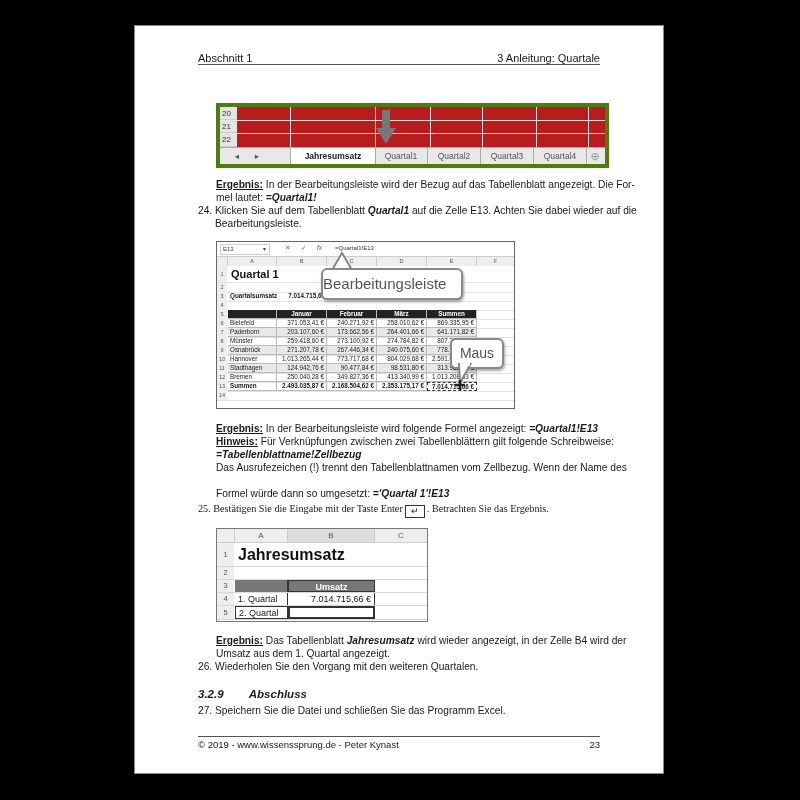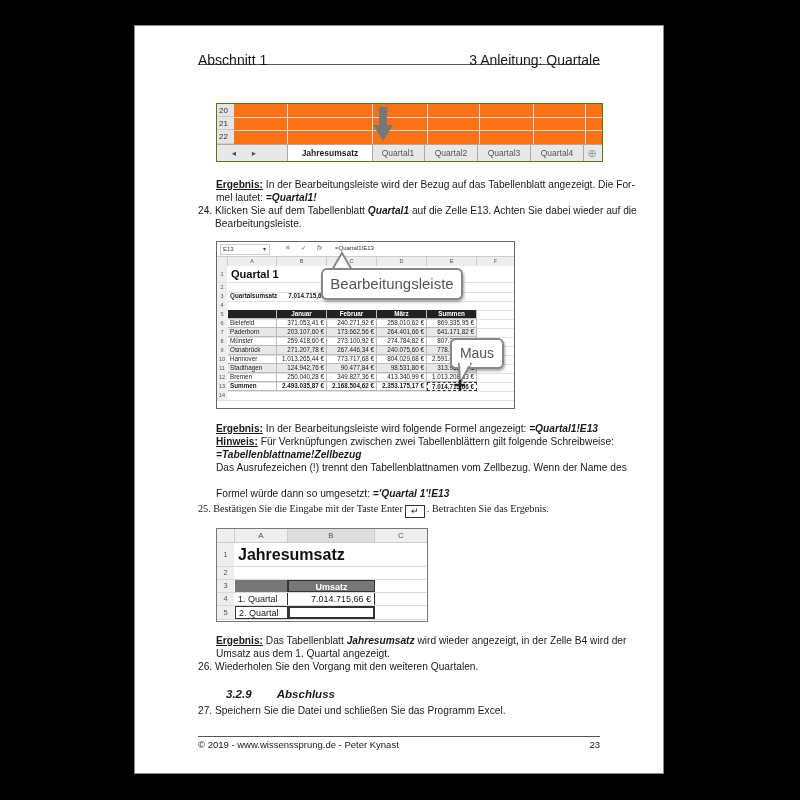--- a/index.html
+++ b/index.html
@@ -1,28 +1,28 @@
 <!DOCTYPE html>
 <html><head>
 <meta charset="utf-8">
 <style>
   html, body { margin:0; padding:0; }
   body { width:800px; height:800px; background:#000; position:relative; overflow:hidden;
          font-family:"Liberation Sans", sans-serif; color:#1a1a1a; }
   .page { position:absolute; left:134px; top:25px; width:530px; height:749px; background:#fff;
           border:1px solid #888; box-sizing:border-box; }
   .abs { position:absolute; }
-  .hdr { left:63px; top:26px; width:402px; font-size:14px; border-bottom:1px solid #555; height:12px; }
+  .hdr { left:63px; top:26px; width:402px; font-size:11px; border-bottom:1px solid #555; height:12px; }
   .hdr .r { position:absolute; right:0; top:0; }
   .txt { font-size:10.2px; line-height:13px; white-space:nowrap; }
   .b { font-weight:bold; }
   .bi { font-weight:bold; font-style:italic; }
   .u { font-weight:bold; text-decoration:underline; }
   
-  .shot1 { left:81px; top:77px; width:385px; height:57px; border:1px solid #4d7c0f; background:#f97316; overflow:hidden; }
+  .shot1 { left:81px; top:77px; width:385px; height:57px; border:4px solid #4d7c0f; background:#b91c1c; overflow:hidden; }
   .rowlbl { position:absolute; left:0; width:17px; font-size:8px; background:#e4e4e4; padding-left:2px; box-sizing:border-box;
             height:13px; line-height:13px; border-bottom:1px solid #ccc; color:#333;}
   .gridline-v { position:absolute; top:0; width:1px; height:40px; background:#ddd; }
   .gridline-h { position:absolute; left:17px; right:0; height:1px; background:#ddd; }
   .tabbar { position:absolute; left:0; right:0; top:40px; height:17px; background:#e8e8e8; border-top:1px solid #aaa; }
   .tab { position:absolute; top:0; height:16px; line-height:16px; font-size:8.5px; color:#555; text-align:center; border-right:1px solid #aaa; }
   .tab.active { background:#fff; font-weight:bold; color:#222; border-bottom:2px solid #fff;}
   .arrow-down { position:absolute; }
   
   .shot2 { left:81px; top:215px; width:297px; height:166px; border:1px solid #666; background:#fff; overflow:hidden; font-size:6.3px; }
@@ -206,21 +206,21 @@
         <span class="c d r" style="left:210px;width:50px;border:1px dashed #333">7.014.715,66 €</span>
       </div>
       <div class="srow" style="top:125px">
           <span class="rn">14</span>
         </div>
     </div>
 
     <svg class="abs" style="left:110px;top:9px" width="30" height="20">
       <polygon points="5,19 15,2 25,19" fill="#fff" stroke="#888" stroke-width="2"></polygon>
     </svg>
-    <div class="callout" style="left:104px;top:26px;width:138px;height:28px;line-height:28px;font-size:15px;text-align:center">Bearbeitungsleiste</div>
+    <div class="callout" style="left:104px;top:26px;width:138px;height:28px;line-height:28px;font-size:15px;text-align:left">Bearbeitungsleiste</div>
 
     <div class="callout" style="left:233px;top:96px;width:50px;height:27px;line-height:27px;font-size:14px;text-align:center">Maus</div>
     <svg class="abs" style="left:240px;top:121px" width="16" height="22">
       <polygon points="2,0 14,0 3,20" fill="#fff" stroke="#888" stroke-width="2"></polygon>
       <rect x="3" y="0" width="10" height="3" fill="#fff"></rect>
     </svg>
     <svg class="abs" style="left:238px;top:138px" width="10" height="10">
       <path d="M5 0 L5 10 M0 5 L10 5" stroke="#222" stroke-width="2.5"></path>
     </svg>
   </div>
@@ -271,21 +271,21 @@
   <div class="abs txt" style="left:81px;top:608px;">
     <span class="u">Ergebnis:</span><span> Das Tabellenblatt </span><span class="bi">Jahresumsatz</span><span> wird wieder angezeigt, in der Zelle B4 wird der</span><br>
     <span>Umsatz aus dem 1. Quartal angezeigt.</span>
   </div>
 
   <div class="abs txt" style="left:63px;top:634px;">
     <span>26.</span>
     <span>Wiederholen Sie den Vorgang mit den weiteren Quartalen.</span>
   </div>
 
-  <div class="abs bi" style="left:63px;top:662px;font-size:11.5px;margin-left:28px;">
+  <div class="abs bi" style="left:63px;top:662px;font-size:11.5px;">
     <span>3.2.9</span>
     <span style="margin-left:22px">Abschluss</span>
   </div>
 
   <div class="abs txt" style="left:63px;top:678px;">
     <span>27.</span>
     <span>Speichern Sie die Datei und schließen Sie das Programm Excel.</span>
   </div>
 
   <div class="abs footer">

